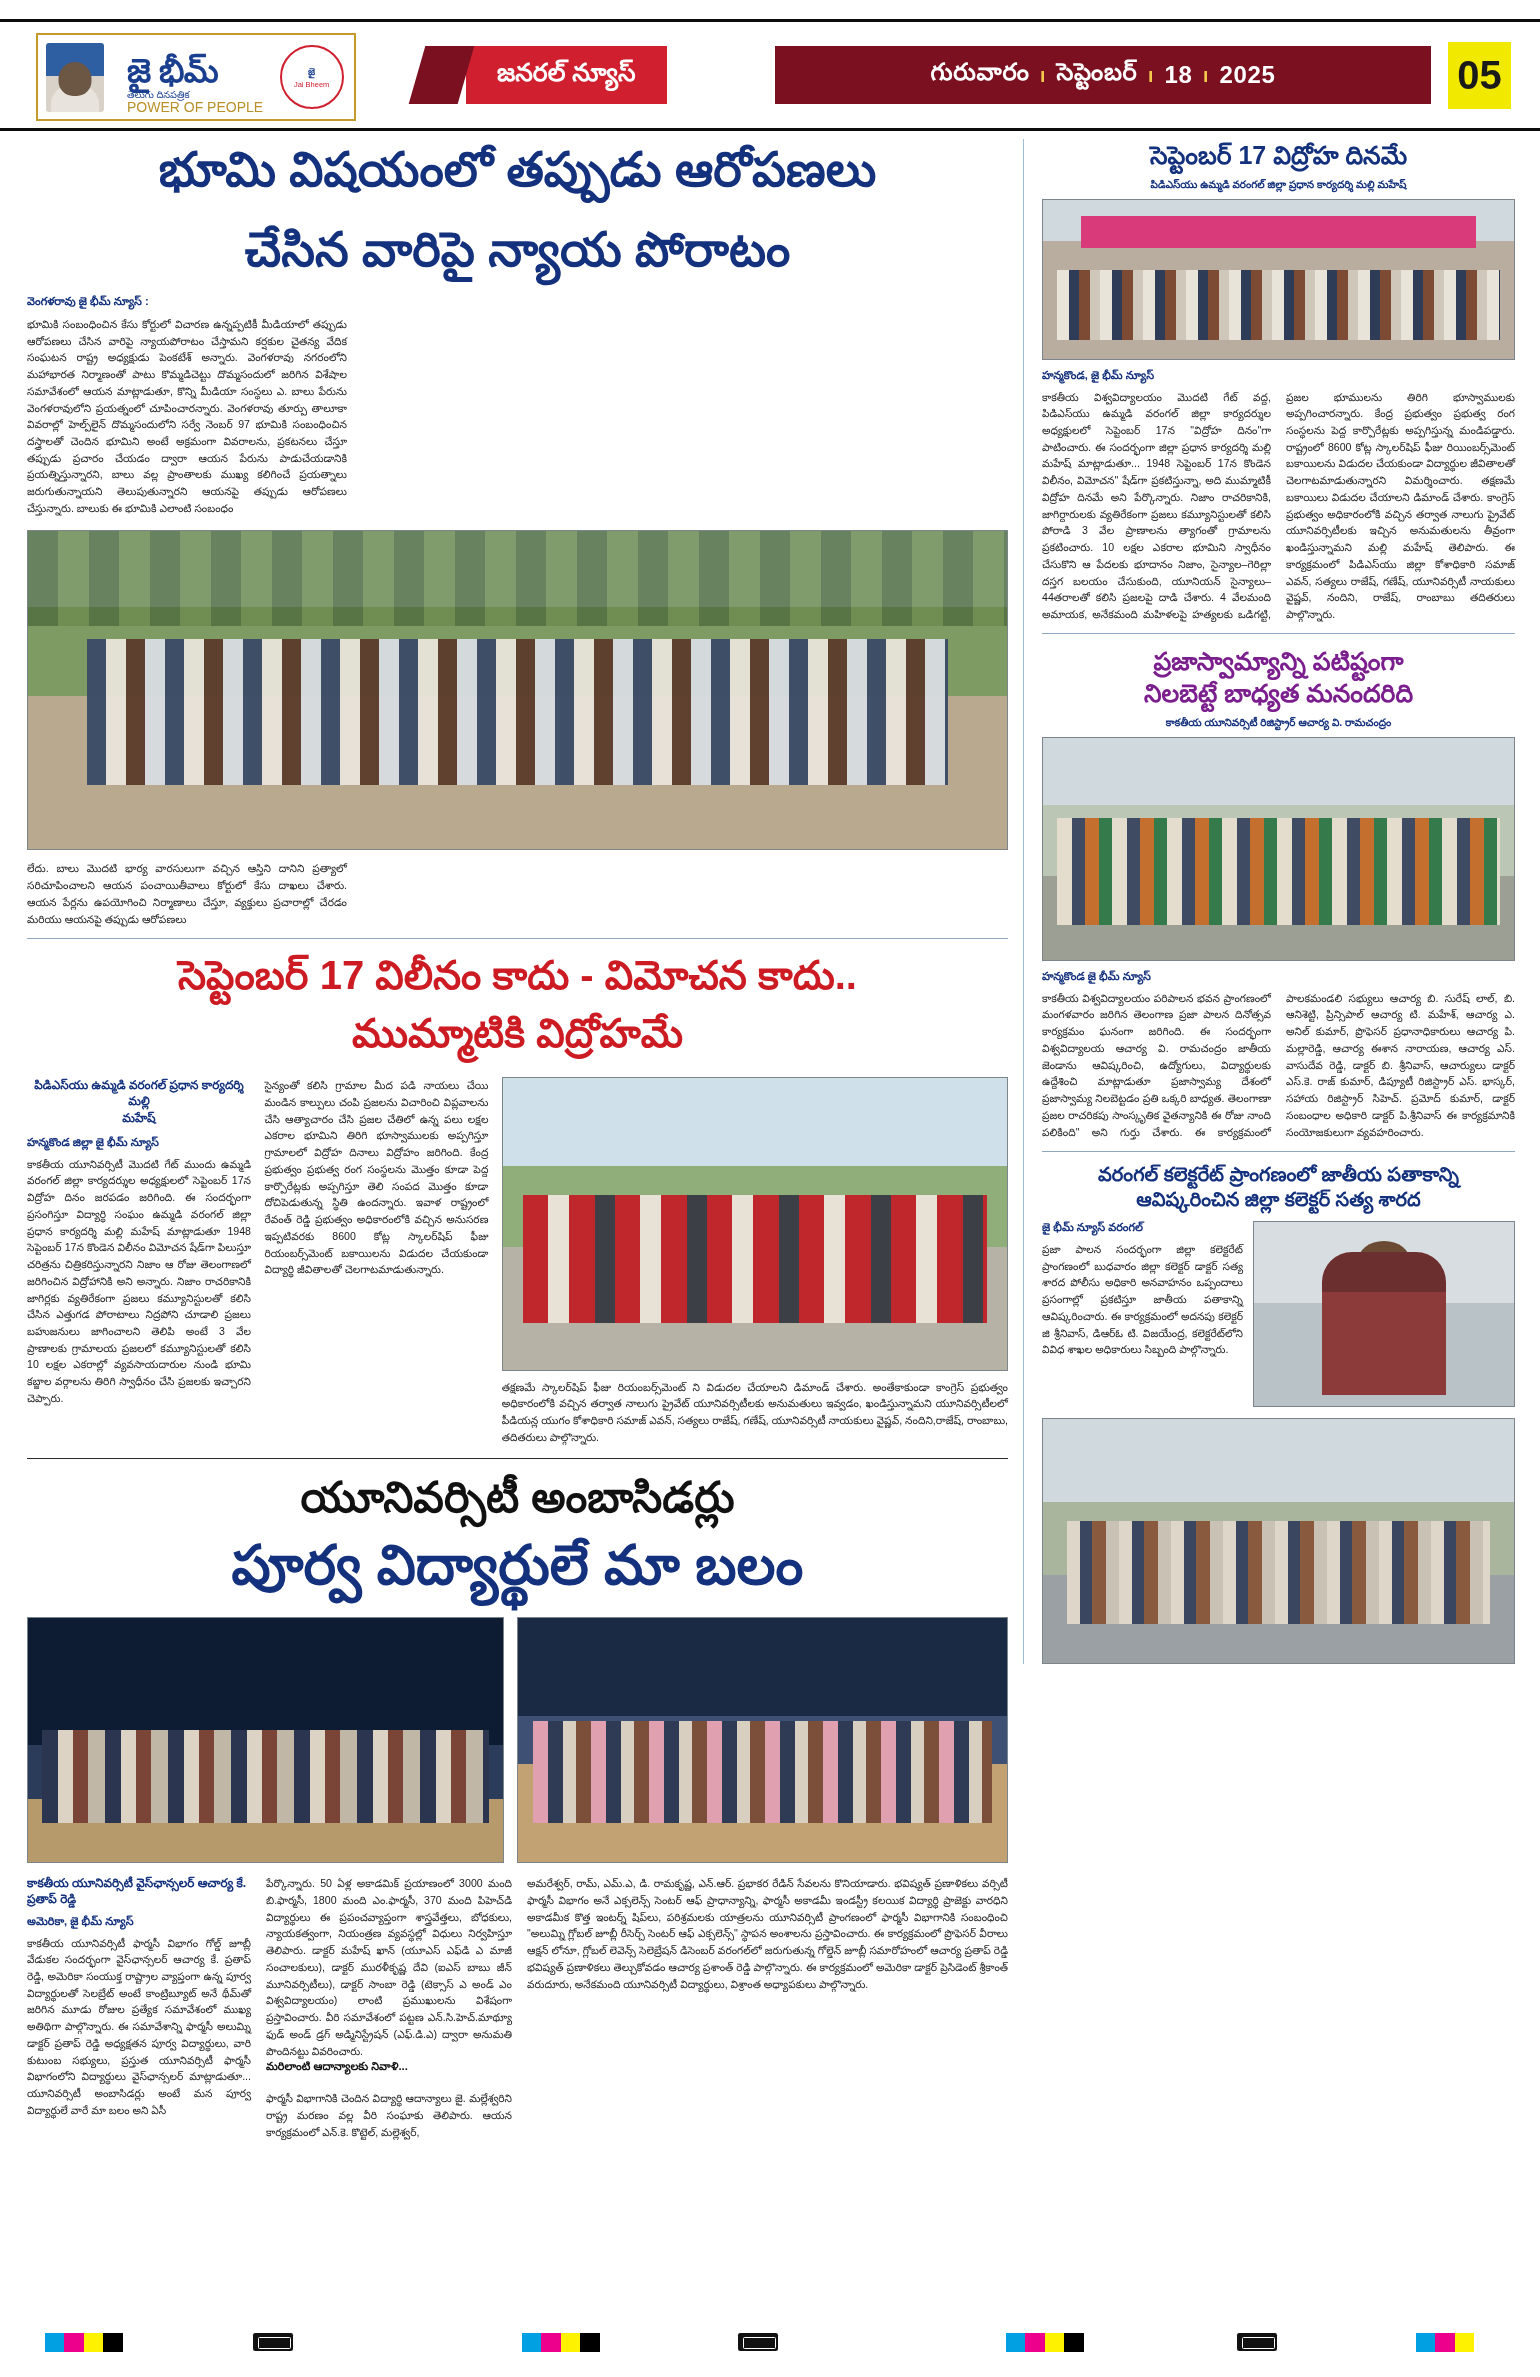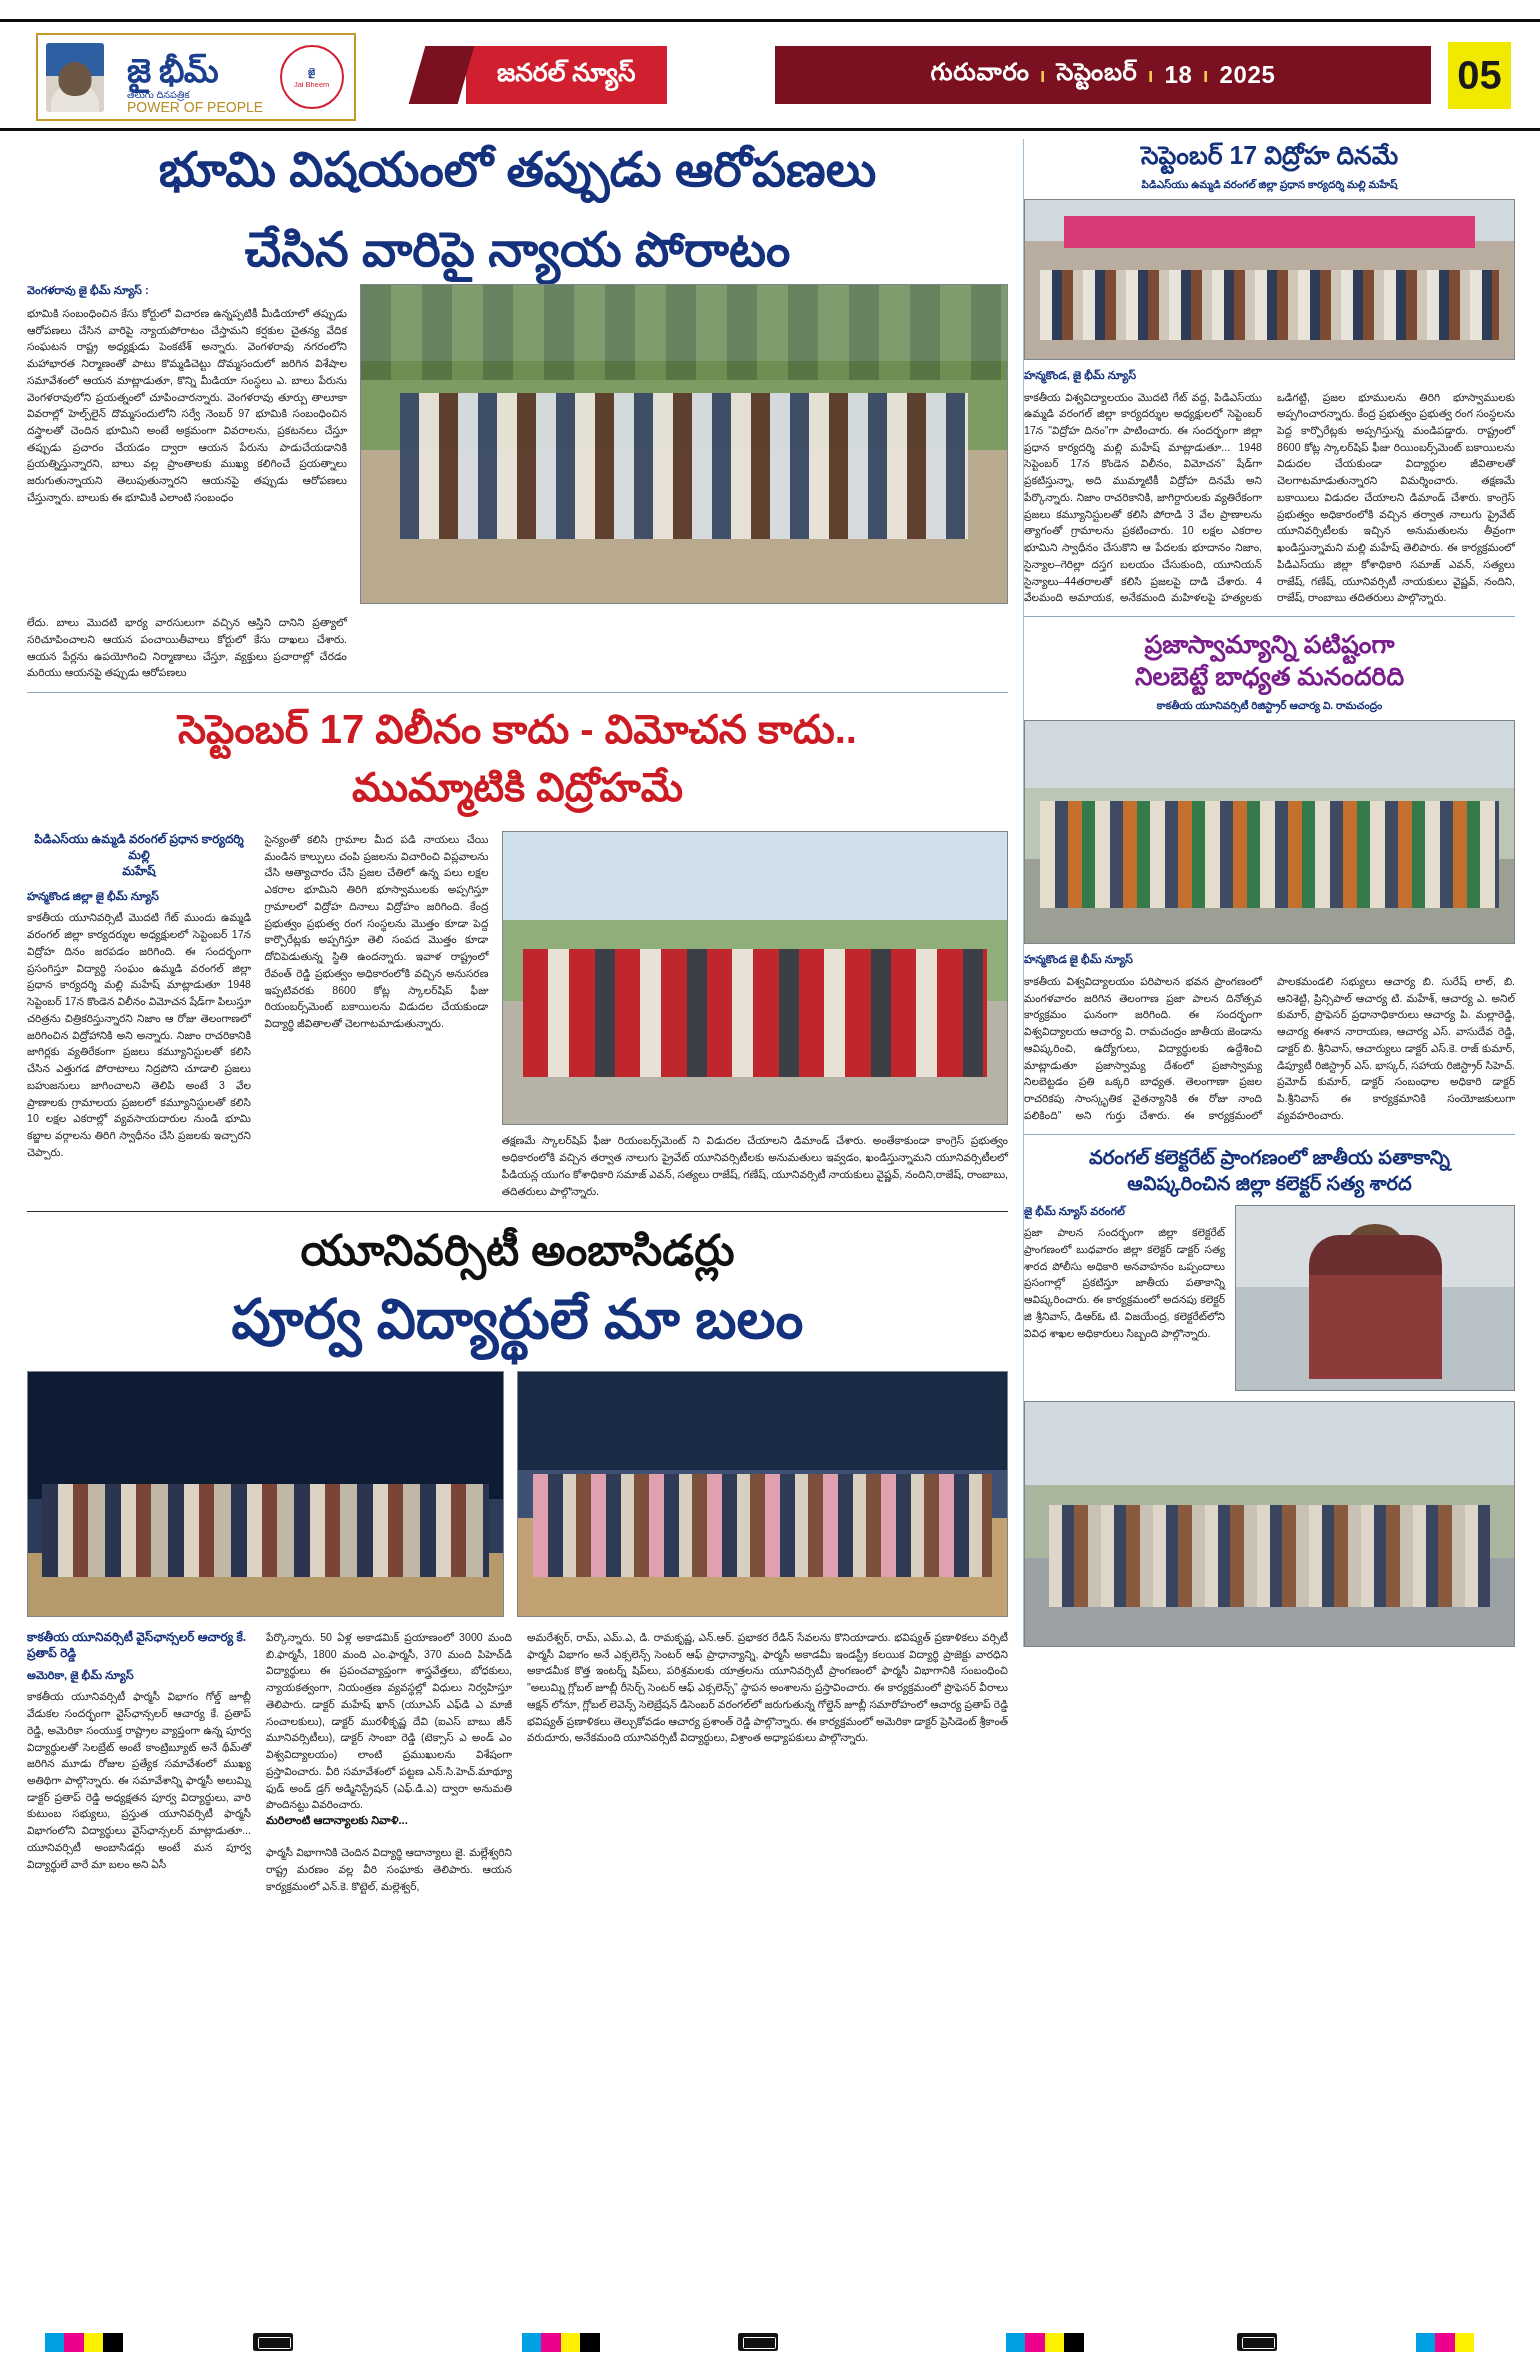--- a/index.html
+++ b/index.html
@@ -44,21 +44,21 @@
      font-size:24px; font-weight:bold; letter-spacing:0.7px; }
   .date-bar span.sep { color:#f2c94c; margin:0 10.4px; font-size:19.4px; }
   .page-num { position:absolute; right:30px; top:42px; width:63px; height:67px;
      background:#f2e900; display:flex; align-items:center; justify-content:center;
      font-size:40px; font-weight:bold; color:#1a1a1a; }
 
   
   .content { position:absolute; left:0; top:139px; width:1541px; height:2161px; }
   .left-col { position:absolute; left:27px; top:0; width:981px; }
   .right-col { position:absolute; left:1023px; top:0; width:492px;
-     border-left:1.5px solid #9dbcd6; padding-left:0; }
+     border-left:1.5px solid #9dbcd6; padding-left:18px; }
 
   .headline-blue { color:#14317d; font-weight:bold; text-align:center; line-height:1.28; }
   .h1 { font-size:48px; }
   .headline-red { color:#cc1b22; font-weight:bold; text-align:center; line-height:1.3; font-size:40px; }
   .headline-black { color:#111; font-weight:bold; text-align:center; line-height:1.25; }
 
   .byline { font-size:11.2px; font-weight:bold; color:#14317d; }
   .sub-caption { font-size:12px; font-weight:bold; color:#14317d; text-align:center; line-height:1.35; }
 
   .body-text { font-size:10.6px; line-height:1.58; text-align:justify; color:#1a1a1a; }
@@ -172,21 +172,21 @@
   </div>
 
   <div class="content">
 
     <div class="left-col">
 
       <div>
         <div class="headline-blue h1">భూమి విషయంలో తప్పుడు ఆరోపణలు</div>
         <div class="headline-blue h1" style="margin-top:19px">చేసిన వారిపై న్యాయ పోరాటం</div>
 
-        <div style="display:flex; gap:13.4px; margin-top:3px;">
+        <div style="display:flex; gap:13.4px; margin-top:14px;flex-direction:column;">
           <div style="width:320px;">
             <div class="byline">వెంగళరావు జై భీమ్ న్యూస్ :</div>
             <div class="body-text" style="margin-top:6px">భూమికి సంబంధించిన కేసు కోర్టులో విచారణ ఉన్నప్పటికీ మీడియాలో తప్పుడు ఆరోపణలు చేసిన వారిపై న్యాయపోరాటం చేస్తామని కర్షకుల చైతన్య వేదిక సంఘటన రాష్ట్ర అధ్యక్షుడు పెంకటేశ్ అన్నారు. వెంగళరావు నగరంలోని మహాభారత నిర్మాణంతో పాటు కొమ్మడిచెట్టు దొమ్మసందులో జరిగిన విశేషాల సమావేశంలో ఆయన మాట్లాడుతూ, కొన్ని మీడియా సంస్థలు ఎ. బాలు పేరును వెంగళరావులోని ప్రయత్నంలో చూపించారన్నారు. వెంగళరావు తూర్పు తాలూకా వివరాల్లో హెల్ప్‌లైన్ దొమ్మసందులోని సర్వే నెంబర్ 97 భూమికి సంబంధించిన దస్త్రాలతో చెందిన భూమిని అంటే అక్రమంగా వివరాలను, ప్రకటనలు చేస్తూ తప్పుడు ప్రచారం చేయడం ద్వారా ఆయన పేరును పాడుచేయడానికి ప్రయత్నిస్తున్నారని, బాలు వల్ల ప్రాంతాలకు ముఖ్య కలిగించే ప్రయత్నాలు జరుగుతున్నాయని తెలుపుతున్నారని ఆయనపై తప్పుడు ఆరోపణలు చేస్తున్నారు. బాలుకు ఈ భూమికి ఎలాంటి సంబంధం</div>
           </div>
           <div style="flex:1;">
             <div class="photo ph-group1" style="height:320px;"></div>
           </div>
         </div>
 
         <div style="display:flex; gap:15px; margin-top:10.4px;">

